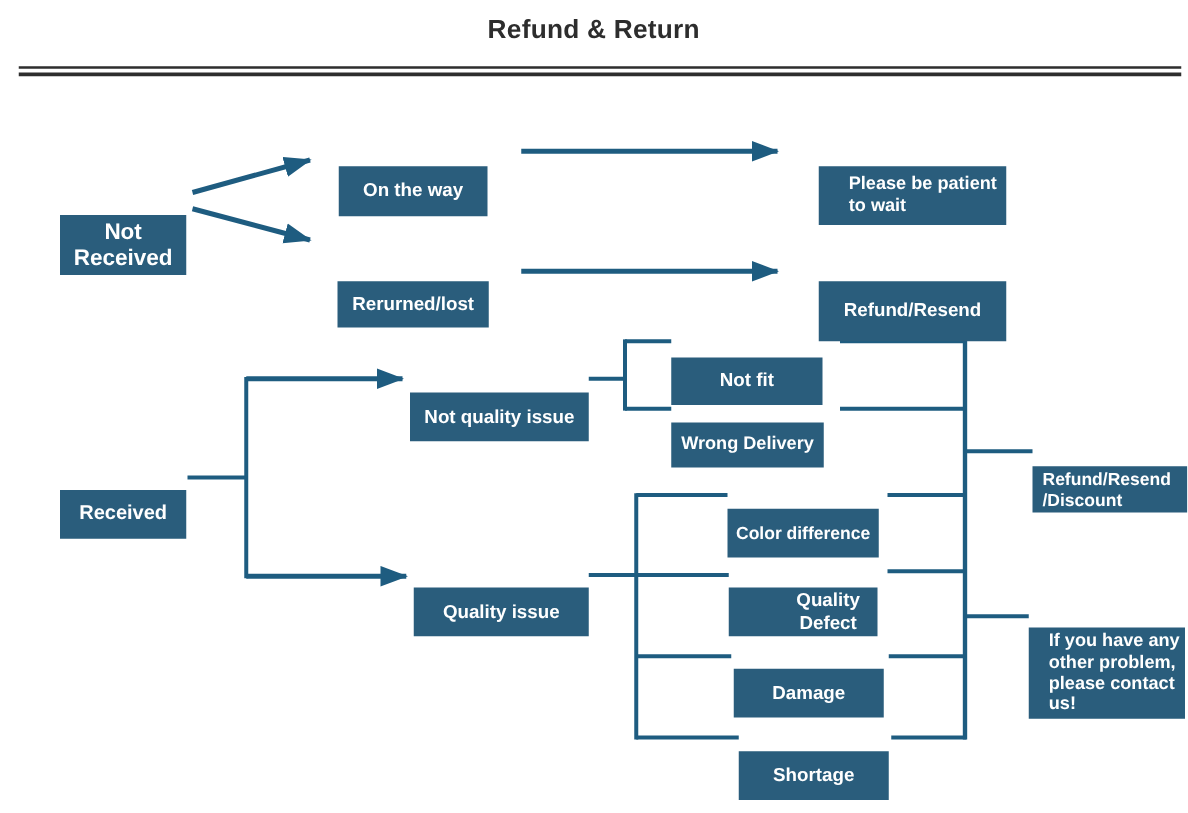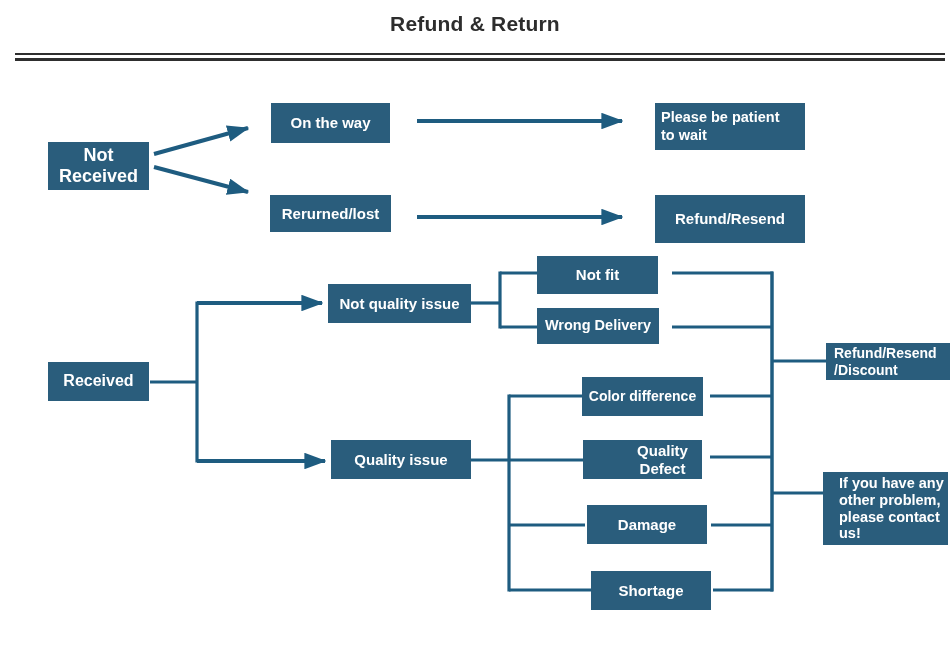--- a/index.html
+++ b/index.html
@@ -42,20 +42,21 @@
     background: #2a5d7c;
     color: #ffffff;
     font-weight: bold;
     display: flex;
     align-items: center;
     justify-content: center;
     text-align: center;
     white-space: pre-line;
     line-height: 1.18;
     font-size: 15px;
+    margin-top: 30px;
   }
   .node.left {
     justify-content: flex-start;
     text-align: left;
   }
 </style>
 </head>
 <body>
 
 <div class="canvas">
@@ -107,21 +108,21 @@
     <line x1="772" y1="361" x2="826" y2="361" stroke-width="3.2"></line>
     <line x1="772" y1="493" x2="823" y2="493" stroke-width="3.2"></line>
   </svg>
 
   <div class="node" style="left:48px; top:142px; width:101px; height:48px; font-size:18px;">Not Received</div>
 
   <div class="node" style="left:271px; top:103px; width:119px; height:40px;">On the way</div>
 
   <div class="node" style="left:270px; top:195px; width:121px; height:37px;">Rerurned/lost</div>
 
-  <div class="node left" style="left:655px; top:103px; width:150px; height:47px; font-size:14.5px; padding-left:6px;">Please be patient
+  <div class="node left" style="left:655px; top:103px; width:150px; height:47px; font-size:14.5px; padding-left:24px;">Please be patient
 to wait</div>
 
   <div class="node" style="left:655px; top:195px; width:150px; height:48px;">Refund/Resend</div>
 
   <div class="node" style="left:48px; top:362px; width:101px; height:39px; font-size:16px;">Received</div>
 
   <div class="node" style="left:328px; top:284px; width:143px; height:39px;">Not quality issue</div>
 
   <div class="node" style="left:331px; top:440px; width:140px; height:39px;">Quality issue</div>
 

